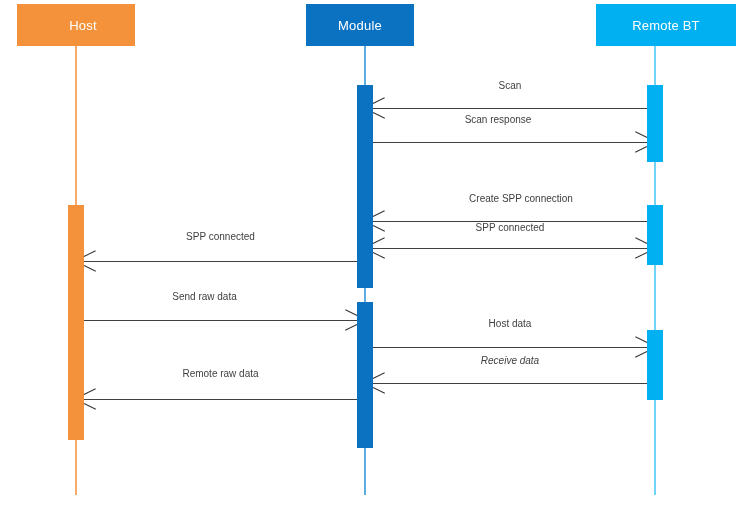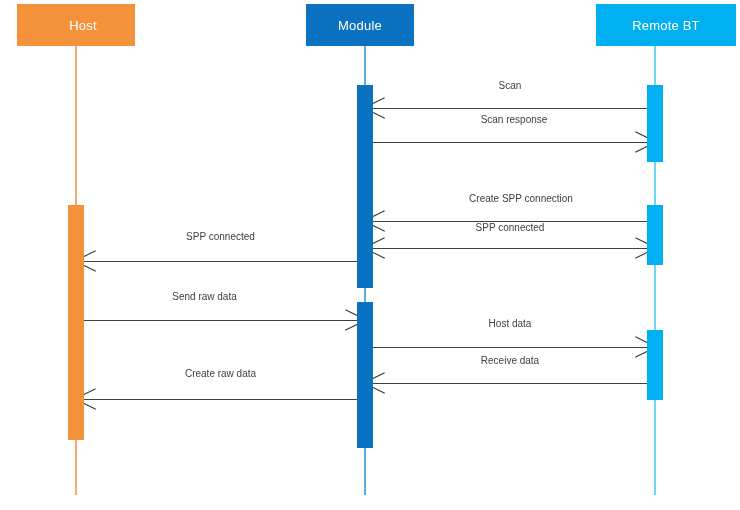--- a/index.html
+++ b/index.html
@@ -86,37 +86,37 @@
         <span>Module</span>
       </div>
       <div class="actor-box" style="left: 596px; top: 4px; width: 140px; height: 42px; background: rgb(0, 176, 240);">
         <span>Remote BT</span>
       </div>
       <div class="msg-line" style="left: 373px; top: 108px; width: 274px;"></div>
       <div class="ah-open left" style="top: 102px; left: 373px;"></div>
       <div class="msg-label" style="left: 373px; width: 274px; top: 80px;">Scan</div>
       <div class="msg-line" style="left: 373px; top: 142px; width: 274px;"></div>
       <div class="ah-open right" style="top: 136px; left: 634px;"></div>
-      <div class="msg-label" style="left: 380px; width: 268px; top: 114px;">Scan response</div>
+      <div class="msg-label" style="left: 364px; width: 268px; top: 114px;">Scan response</div>
       <div class="msg-line" style="left: 373px; top: 221px; width: 274px;"></div>
       <div class="ah-open left" style="top: 215px; left: 373px;"></div>
       <div class="msg-label" style="left: 384px; width: 274px; top: 193px;">Create SPP connection</div>
       <div class="msg-line" style="left: 373px; top: 248px; width: 274px;"></div>
       <div class="ah-open left" style="top: 242px; left: 373px;"></div>
       <div class="ah-open right" style="top: 242px; left: 634px;"></div>
       <div class="msg-label" style="left: 373px; width: 274px; top: 222px;">SPP connected</div>
       <div class="msg-line" style="left: 84px; top: 261px; width: 273px;"></div>
       <div class="ah-open left" style="top: 255px; left: 84px;"></div>
       <div class="msg-label" style="left: 84px; width: 273px; top: 231px;">SPP connected</div>
       <div class="msg-line" style="left: 84px; top: 320px; width: 273px;"></div>
       <div class="ah-open right" style="top: 314px; left: 344px;"></div>
       <div class="msg-label" style="left: 68px; width: 273px; top: 291px;">Send raw data</div>
       <div class="msg-line" style="left: 373px; top: 347px; width: 274px;"></div>
       <div class="ah-open right" style="top: 341px; left: 634px;"></div>
       <div class="msg-label" style="left: 373px; width: 274px; top: 318px;">Host data</div>
       <div class="msg-line" style="left: 373px; top: 383px; width: 274px;"></div>
       <div class="ah-open left" style="top: 377px; left: 373px;"></div>
-      <div class="msg-label" style="left: 373px; width: 274px; top: 355px;">Receive data</div>
+      <div class="msg-label" style="left: 373px; width: 274px; top: 355px; font-style: italic;">Receive data</div>
       <div class="msg-line" style="left: 84px; top: 399px; width: 273px;"></div>
       <div class="ah-open left" style="top: 393px; left: 84px;"></div>
-      <div class="msg-label" style="left: 84px; width: 273px; top: 368px;">Create raw data</div>
+      <div class="msg-label" style="left: 84px; width: 273px; top: 368px;">Remote raw data</div>
     </div>
 </div>
 
 </body></html>

